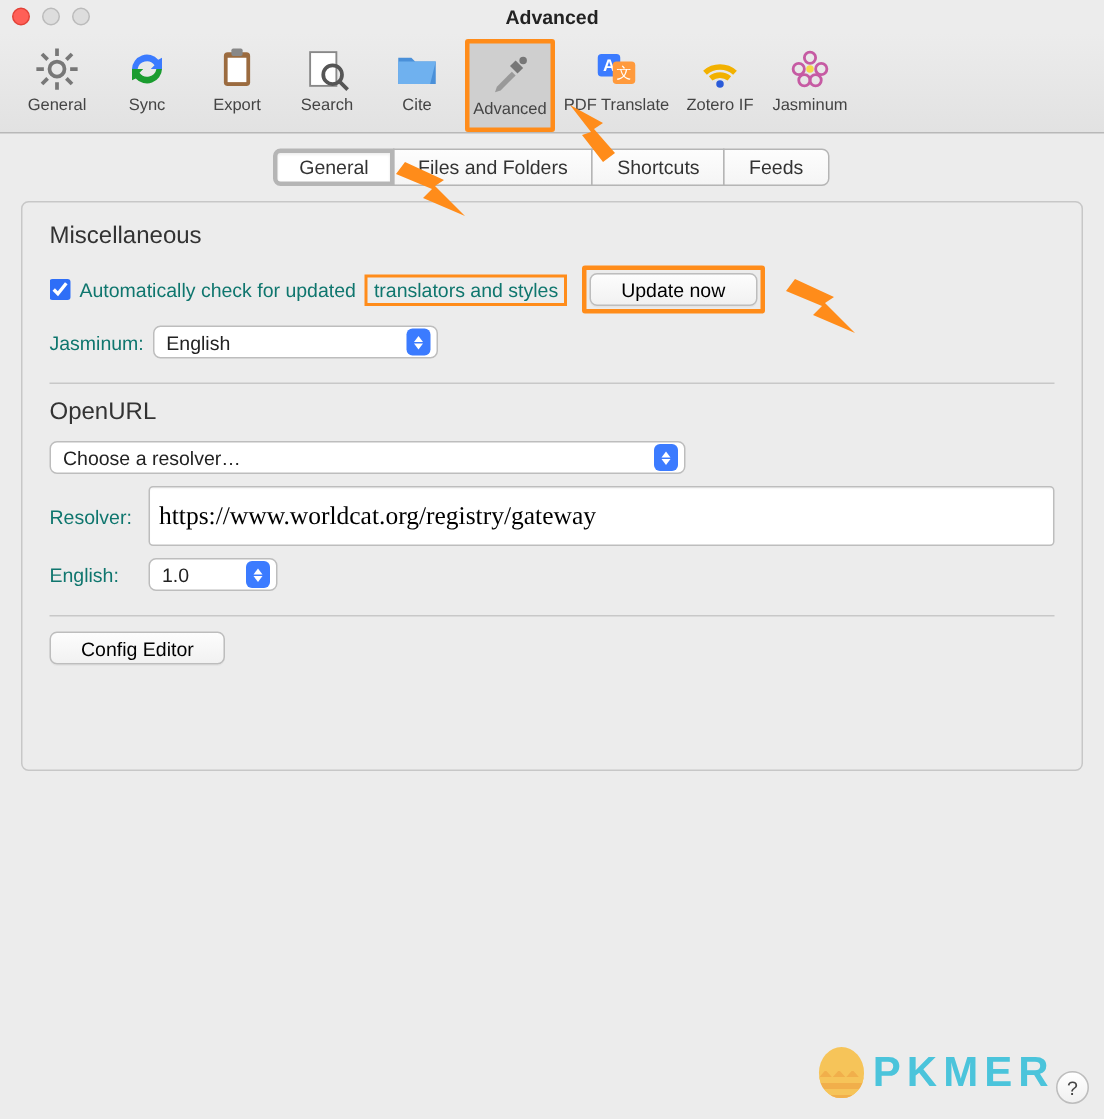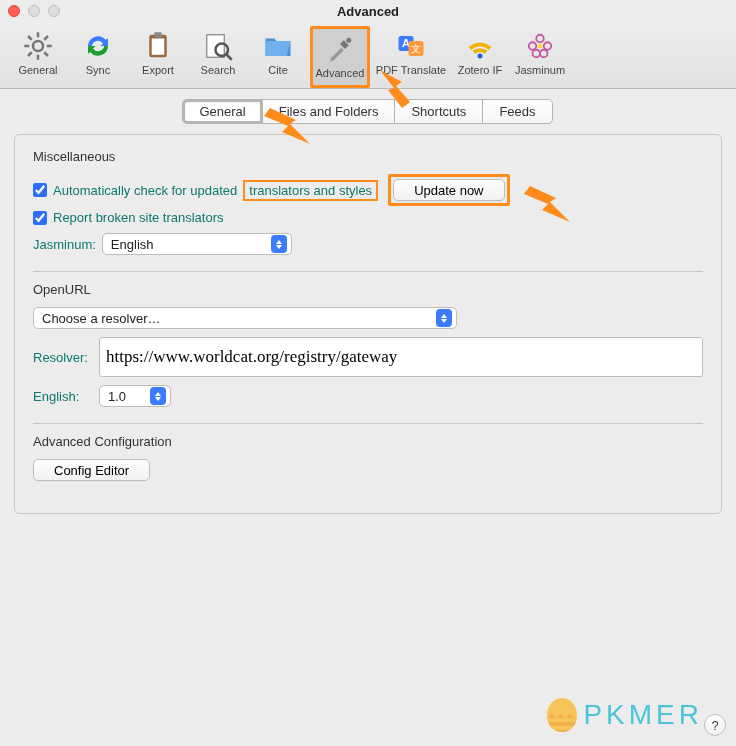--- a/index.html
+++ b/index.html
@@ -63,21 +63,21 @@
   .subtabs .st:last-child { border-radius: 0 5px 5px 0; }
   .subtabs .st.active { background: #fff; box-shadow: inset 0 1px 2px rgba(0,0,0,0.08); }
   .pane {
     margin: 10px 14px 0 14px;
     padding: 10px 18px 18px 18px;
     border: 1px solid #c7c7c7;
     border-radius: 5px;
     background: #ececec;
     min-height: 380px;
   }
-  .group-title { font-size: 13px; color: #333; margin: 4px 0 10px 0; }
+  .group-title { font-size: 16px; color: #333; margin: 4px 0 10px 0; }
   .row { display: flex; align-items: center; margin: 4px 0; gap: 6px; flex-wrap: wrap; }
   input[type=checkbox] { width: 14px; height: 14px; accent-color: #2e6ef7; }
   .sep { border: none; border-top: 1px solid #c8c8c8; margin: 16px 0 10px 0; }
   .label { color: #0f766e; }
   .mac-select {
     display: inline-flex; align-items: center; justify-content: space-between;
     background: #fff; border: 1px solid #bdbdbd; border-radius: 5px;
     height: 22px; padding: 0 4px 0 8px; font-size: 13px;
   }
   .mac-select .arrows {
@@ -112,21 +112,21 @@
   .arrow-annot { position: absolute; pointer-events: none; }
   .help-btn {
     position: absolute; right: 10px; bottom: 10px;
     width: 22px; height: 22px; border-radius: 50%;
     border: 1px solid #bdbdbd; background: linear-gradient(#fff,#f0f0f0);
     display: flex; align-items: center; justify-content: center;
     font-size: 13px; color: #444;
   }
   .watermark {
     position: absolute; right: 33px; bottom: 14px;
-    font-size: 28px; font-weight: 400; letter-spacing: 4px;
+    font-size: 28px; font-weight: 700; letter-spacing: 4px;
     color: #3ac0da; display: flex; align-items: center; gap: 6px;
     opacity: 0.9;
   }
   .watermark .egg {
     width: 30px; height: 34px; border-radius: 50% 50% 48% 48%;
     background: #f8c04a; position: relative; overflow: hidden;
   }
   .watermark .egg::before {
     content:""; position:absolute; inset:0;
     background: repeating-linear-gradient(180deg,#f2a93a 0 4px,#f8c04a 4px 8px);
@@ -262,24 +262,20 @@
 
   <div class="row">
     <input type="checkbox" checked="" style="">
     <span class="label">Automatically check for updated</span>
     <span class="highlight-text label">translators and styles</span>
     <span class="orange-box" style="padding:2px;margin-left:4px">
       <button class="mac-button"><span>Update now</span></button>
     </span>
   </div>
 
-  <div class="row">
-    <input type="checkbox" checked="" style="">
-    <span class="label">Report broken site translators</span>
-  </div>
 
   <div class="row" style="margin-top:8px">
     <span class="label">Jasminum:</span>
     <div class="mac-select" style="width:190px">
       <span>English</span>
       <span class="arrows"></span>
     </div>
   </div>
 
   <hr class="sep">
@@ -292,28 +288,27 @@
     </div>
   </div>
 
   <div class="row" style="margin-top:8px">
     <span class="label" style="width:60px">Resolver:</span>
     <input class="mac-input" style="flex: 1 1 0%;" value="https://www.worldcat.org/registry/gateway">
   </div>
 
   <div class="row" style="margin-top:8px">
     <span class="label" style="width:60px">English:</span>
-    <div class="mac-select" style="width:72px">
+    <div class="mac-select" style="width:86px">
       <span>1.0</span>
       <span class="arrows"></span>
     </div>
   </div>
 
   <hr class="sep">
-  <div class="group-title">Advanced Configuration</div>
   <div class="row" style="margin-top:6px">
     <button class="mac-button"><span>Config Editor</span></button>
   </div>
 </div>
 
 <svg class="arrow-annot" style="left:380px;top:70px" width="50" height="40">
     <polygon points="0,0 14,18 8,20 22,38 30,32 16,16 22,12" fill="#ff8c1a"></polygon>
   </svg>
 <svg class="arrow-annot" style="left:250px;top:108px" width="60" height="40">
     <polygon points="60,36 40,16 46,12 20,0 14,8 38,18 32,24" fill="#ff8c1a"></polygon>

